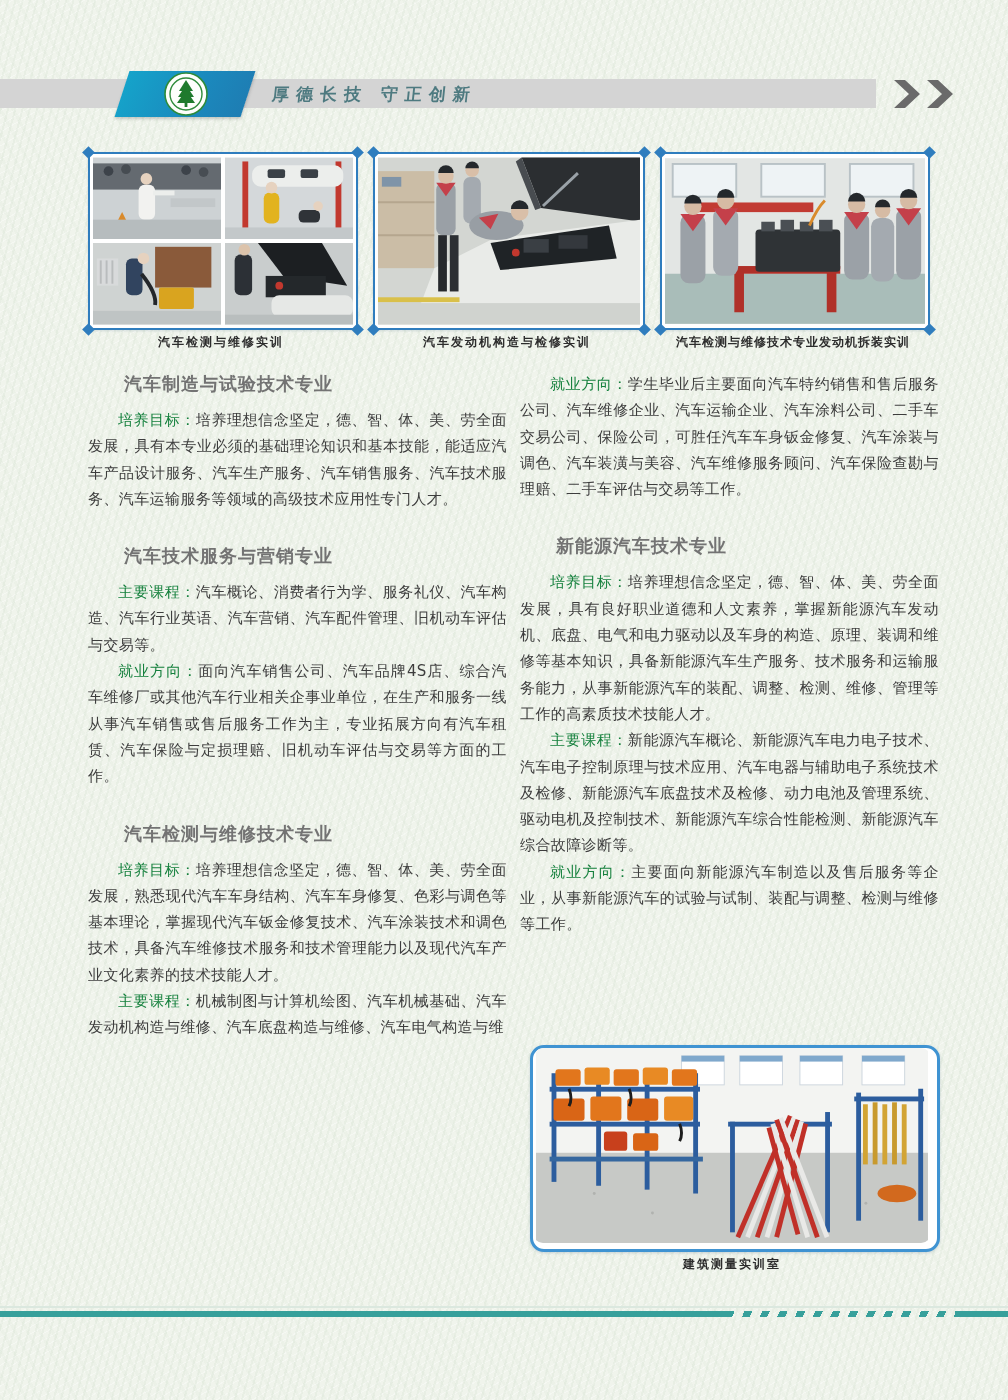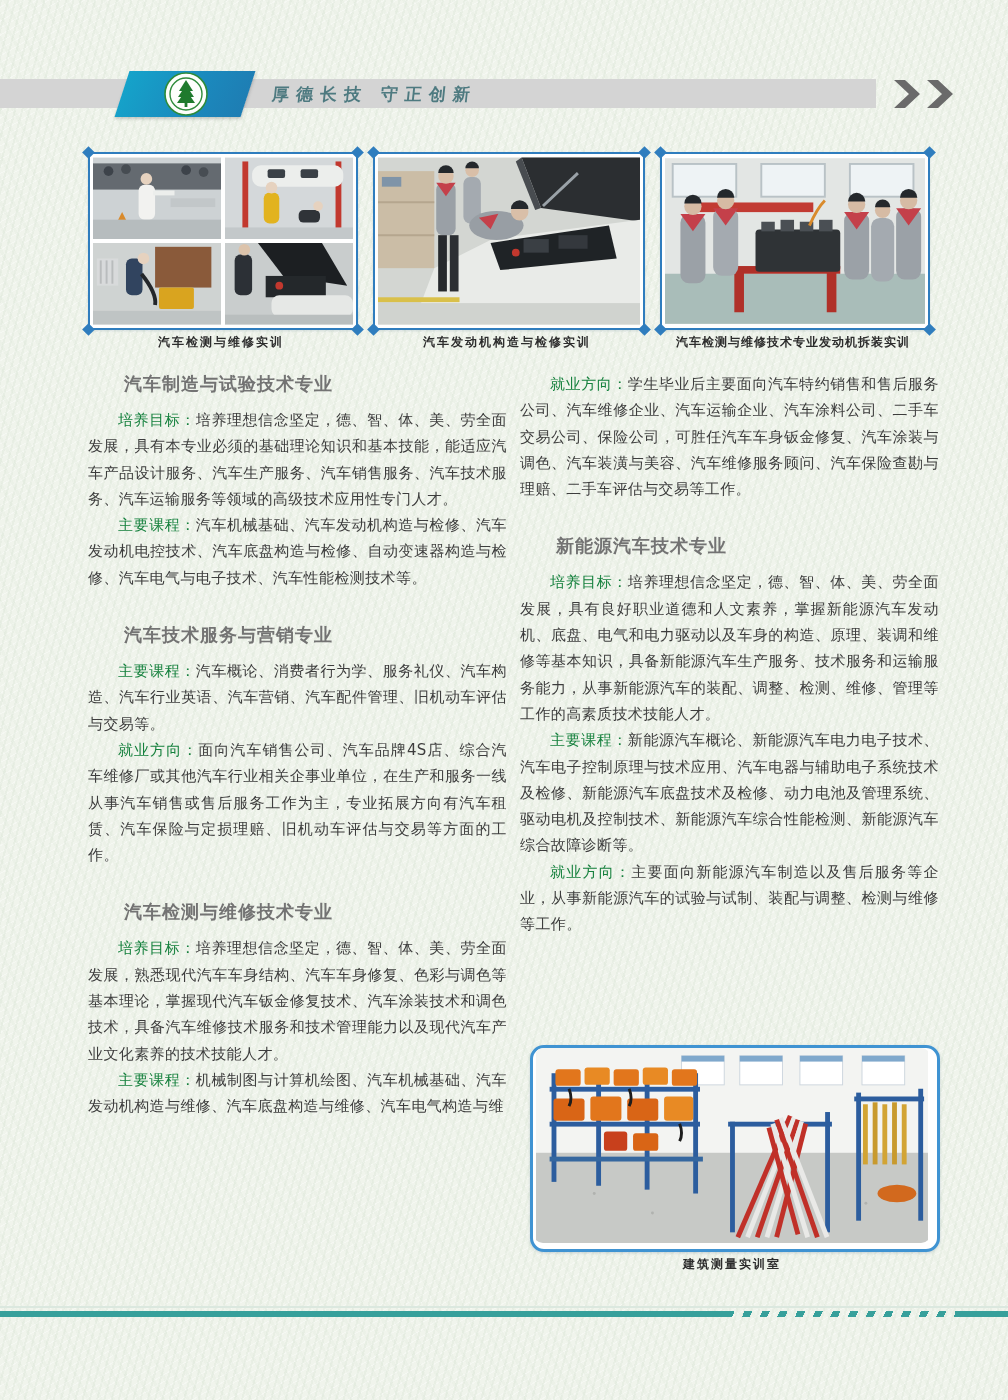--- a/index.html
+++ b/index.html
@@ -246,21 +246,20 @@
   </svg>
 </figure>
 
 <div class="caption" style="left:88px;top:334px;width:266px;">汽车检测与维修实训</div>
 <div class="caption" style="left:373px;top:334px;width:268px;">汽车发动机构造与检修实训</div>
 <div class="caption" style="left:660px;top:334px;width:266px;letter-spacing:1px;">汽车检测与维修技术专业发动机拆装实训</div>
 
 <div class="col" id="col-left">
     <div class="sec-heading">汽车制造与试验技术专业</div>
     <p class="para"><span class="lbl">培养目标：</span><span>培养理想信念坚定，德、智、体、美、劳全面发展，具有本专业必须的基础理论知识和基本技能，能适应汽车产品设计服务、汽车生产服务、汽车销售服务、汽车技术服务、汽车运输服务等领域的高级技术应用性专门人才。</span></p>
-    <p class="para"><span class="lbl">主要课程：</span><span>汽车机械基础、汽车发动机构造与检修、汽车发动机电控技术、汽车底盘构造与检修、自动变速器构造与检修、汽车电气与电子技术、汽车性能检测技术等。</span></p>
     <div class="sec-heading">汽车技术服务与营销专业</div>
     <p class="para"><span class="lbl">主要课程：</span><span>汽车概论、消费者行为学、服务礼仪、汽车构造、汽车行业英语、汽车营销、汽车配件管理、旧机动车评估与交易等。</span></p>
     <p class="para"><span class="lbl">就业方向：</span><span>面向汽车销售公司、汽车品牌4S店、综合汽车维修厂或其他汽车行业相关企事业单位，在生产和服务一线从事汽车销售或售后服务工作为主，专业拓展方向有汽车租赁、汽车保险与定损理赔、旧机动车评估与交易等方面的工作。</span></p>
     <div class="sec-heading">汽车检测与维修技术专业</div>
     <p class="para"><span class="lbl">培养目标：</span><span>培养理想信念坚定，德、智、体、美、劳全面发展，熟悉现代汽车车身结构、汽车车身修复、色彩与调色等基本理论，掌握现代汽车钣金修复技术、汽车涂装技术和调色技术，具备汽车维修技术服务和技术管理能力以及现代汽车产业文化素养的技术技能人才。</span></p>
     <p class="para"><span class="lbl">主要课程：</span><span>机械制图与计算机绘图、汽车机械基础、汽车发动机构造与维修、汽车底盘构造与维修、汽车电气构造与维</span></p>
   </div>
 <div class="col" id="col-right">
     <p class="para"><span class="lbl">就业方向：</span><span>学生毕业后主要面向汽车特约销售和售后服务公司、汽车维修企业、汽车运输企业、汽车涂料公司、二手车交易公司、保险公司，可胜任汽车车身钣金修复、汽车涂装与调色、汽车装潢与美容、汽车维修服务顾问、汽车保险查勘与理赔、二手车评估与交易等工作。</span></p>
     <div class="sec-heading">新能源汽车技术专业</div>

